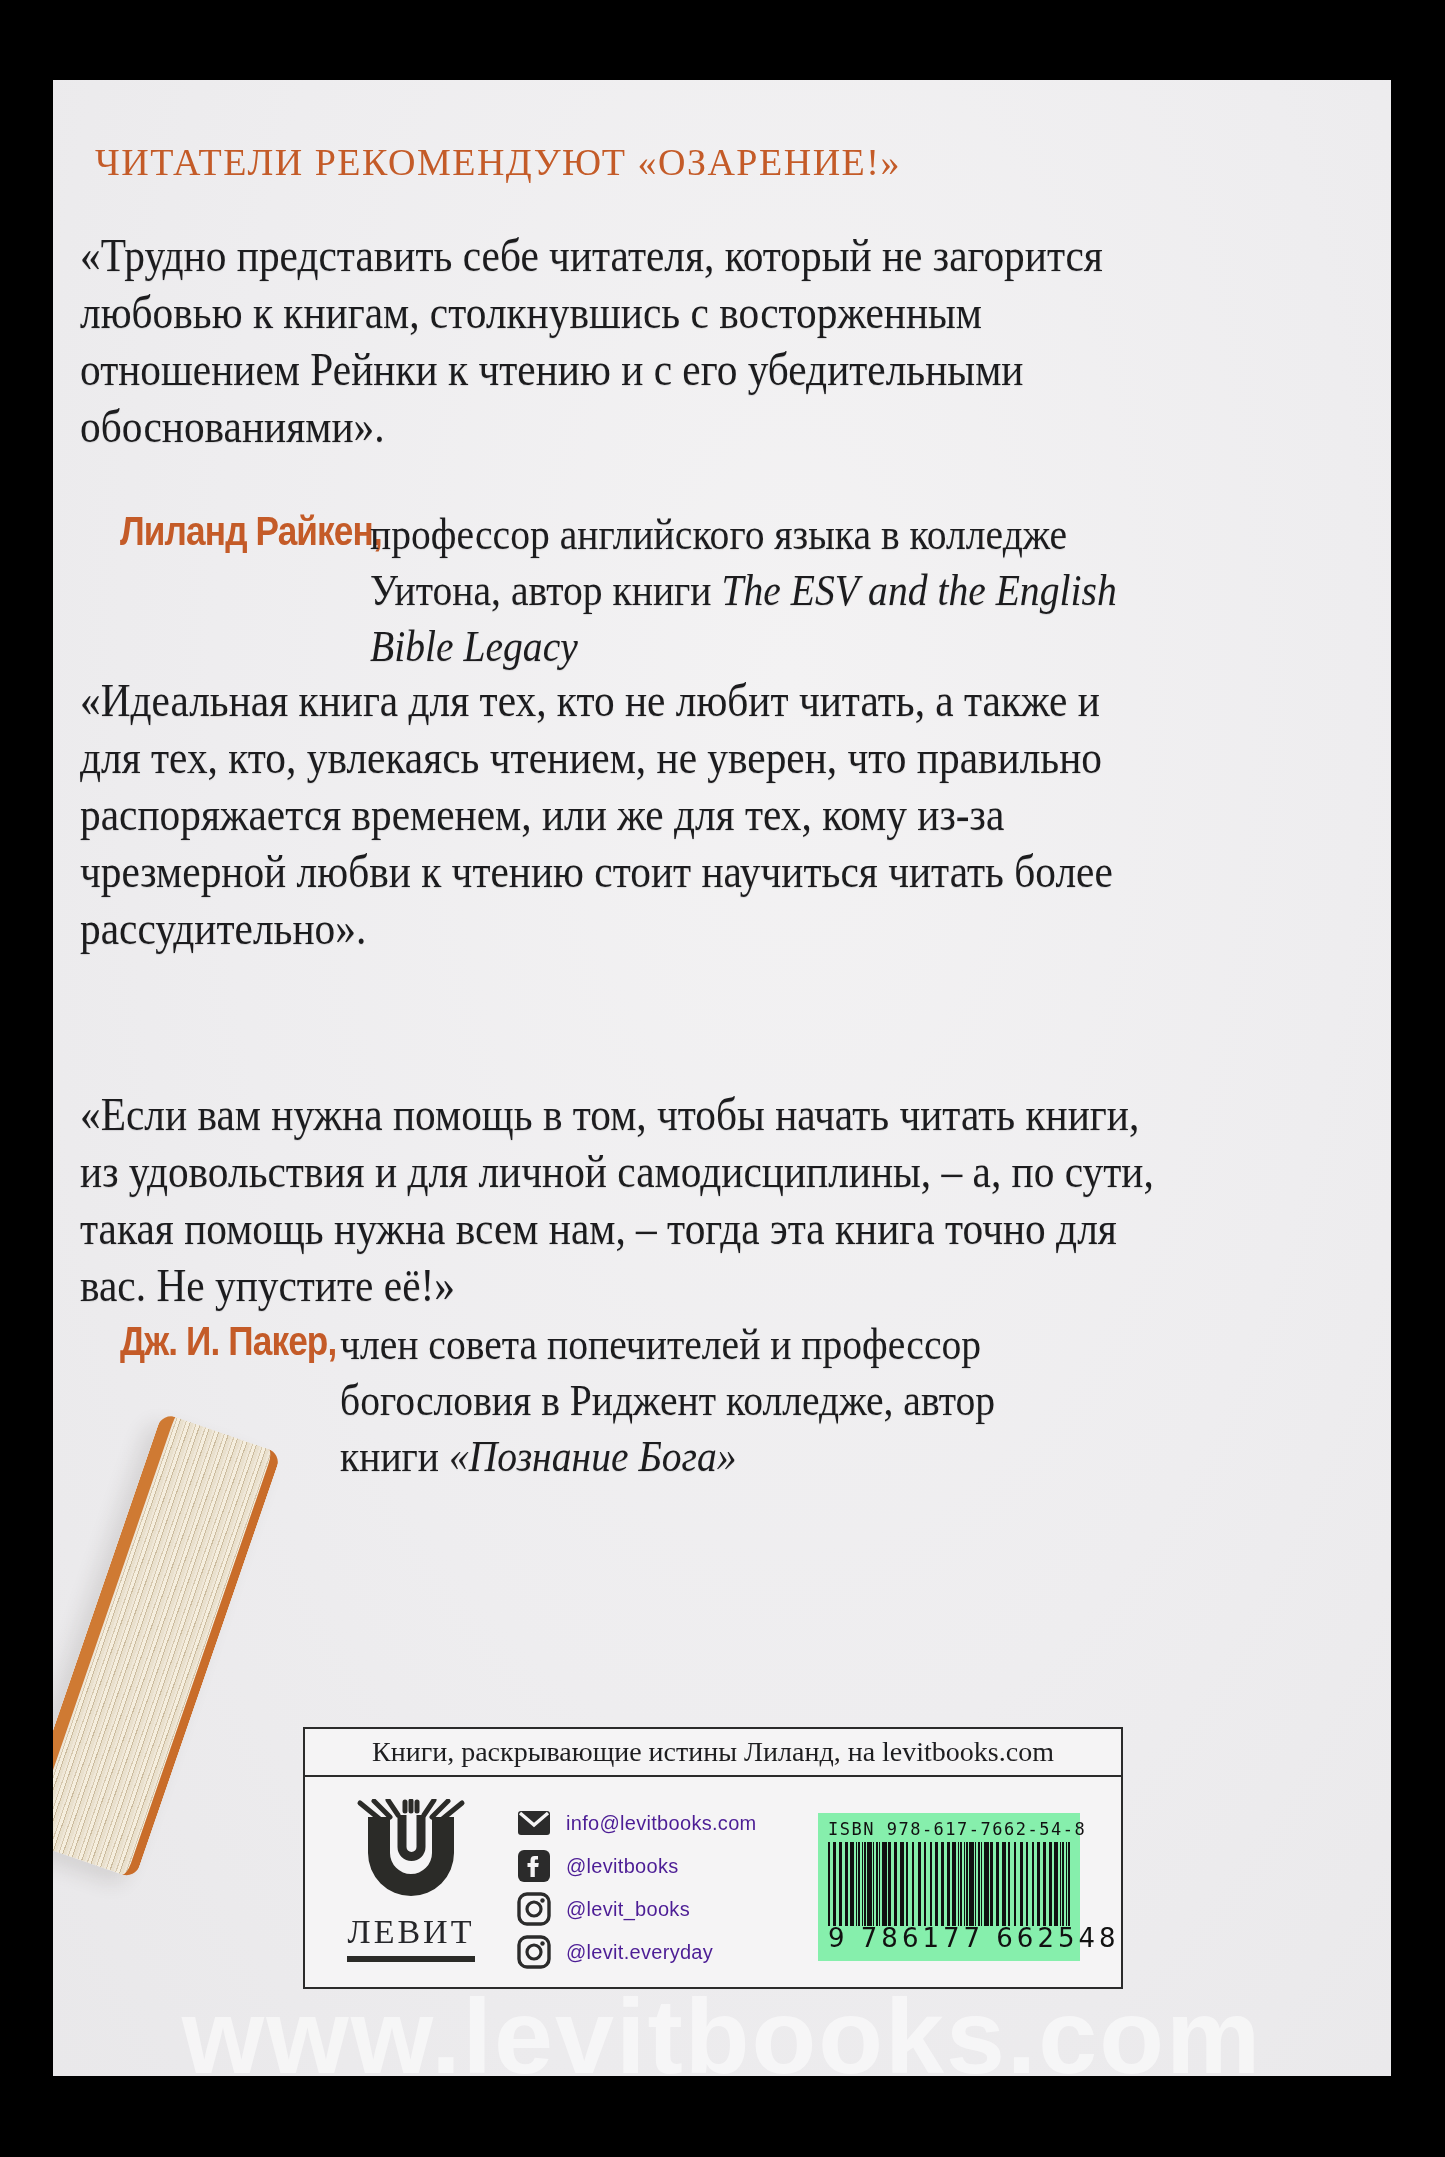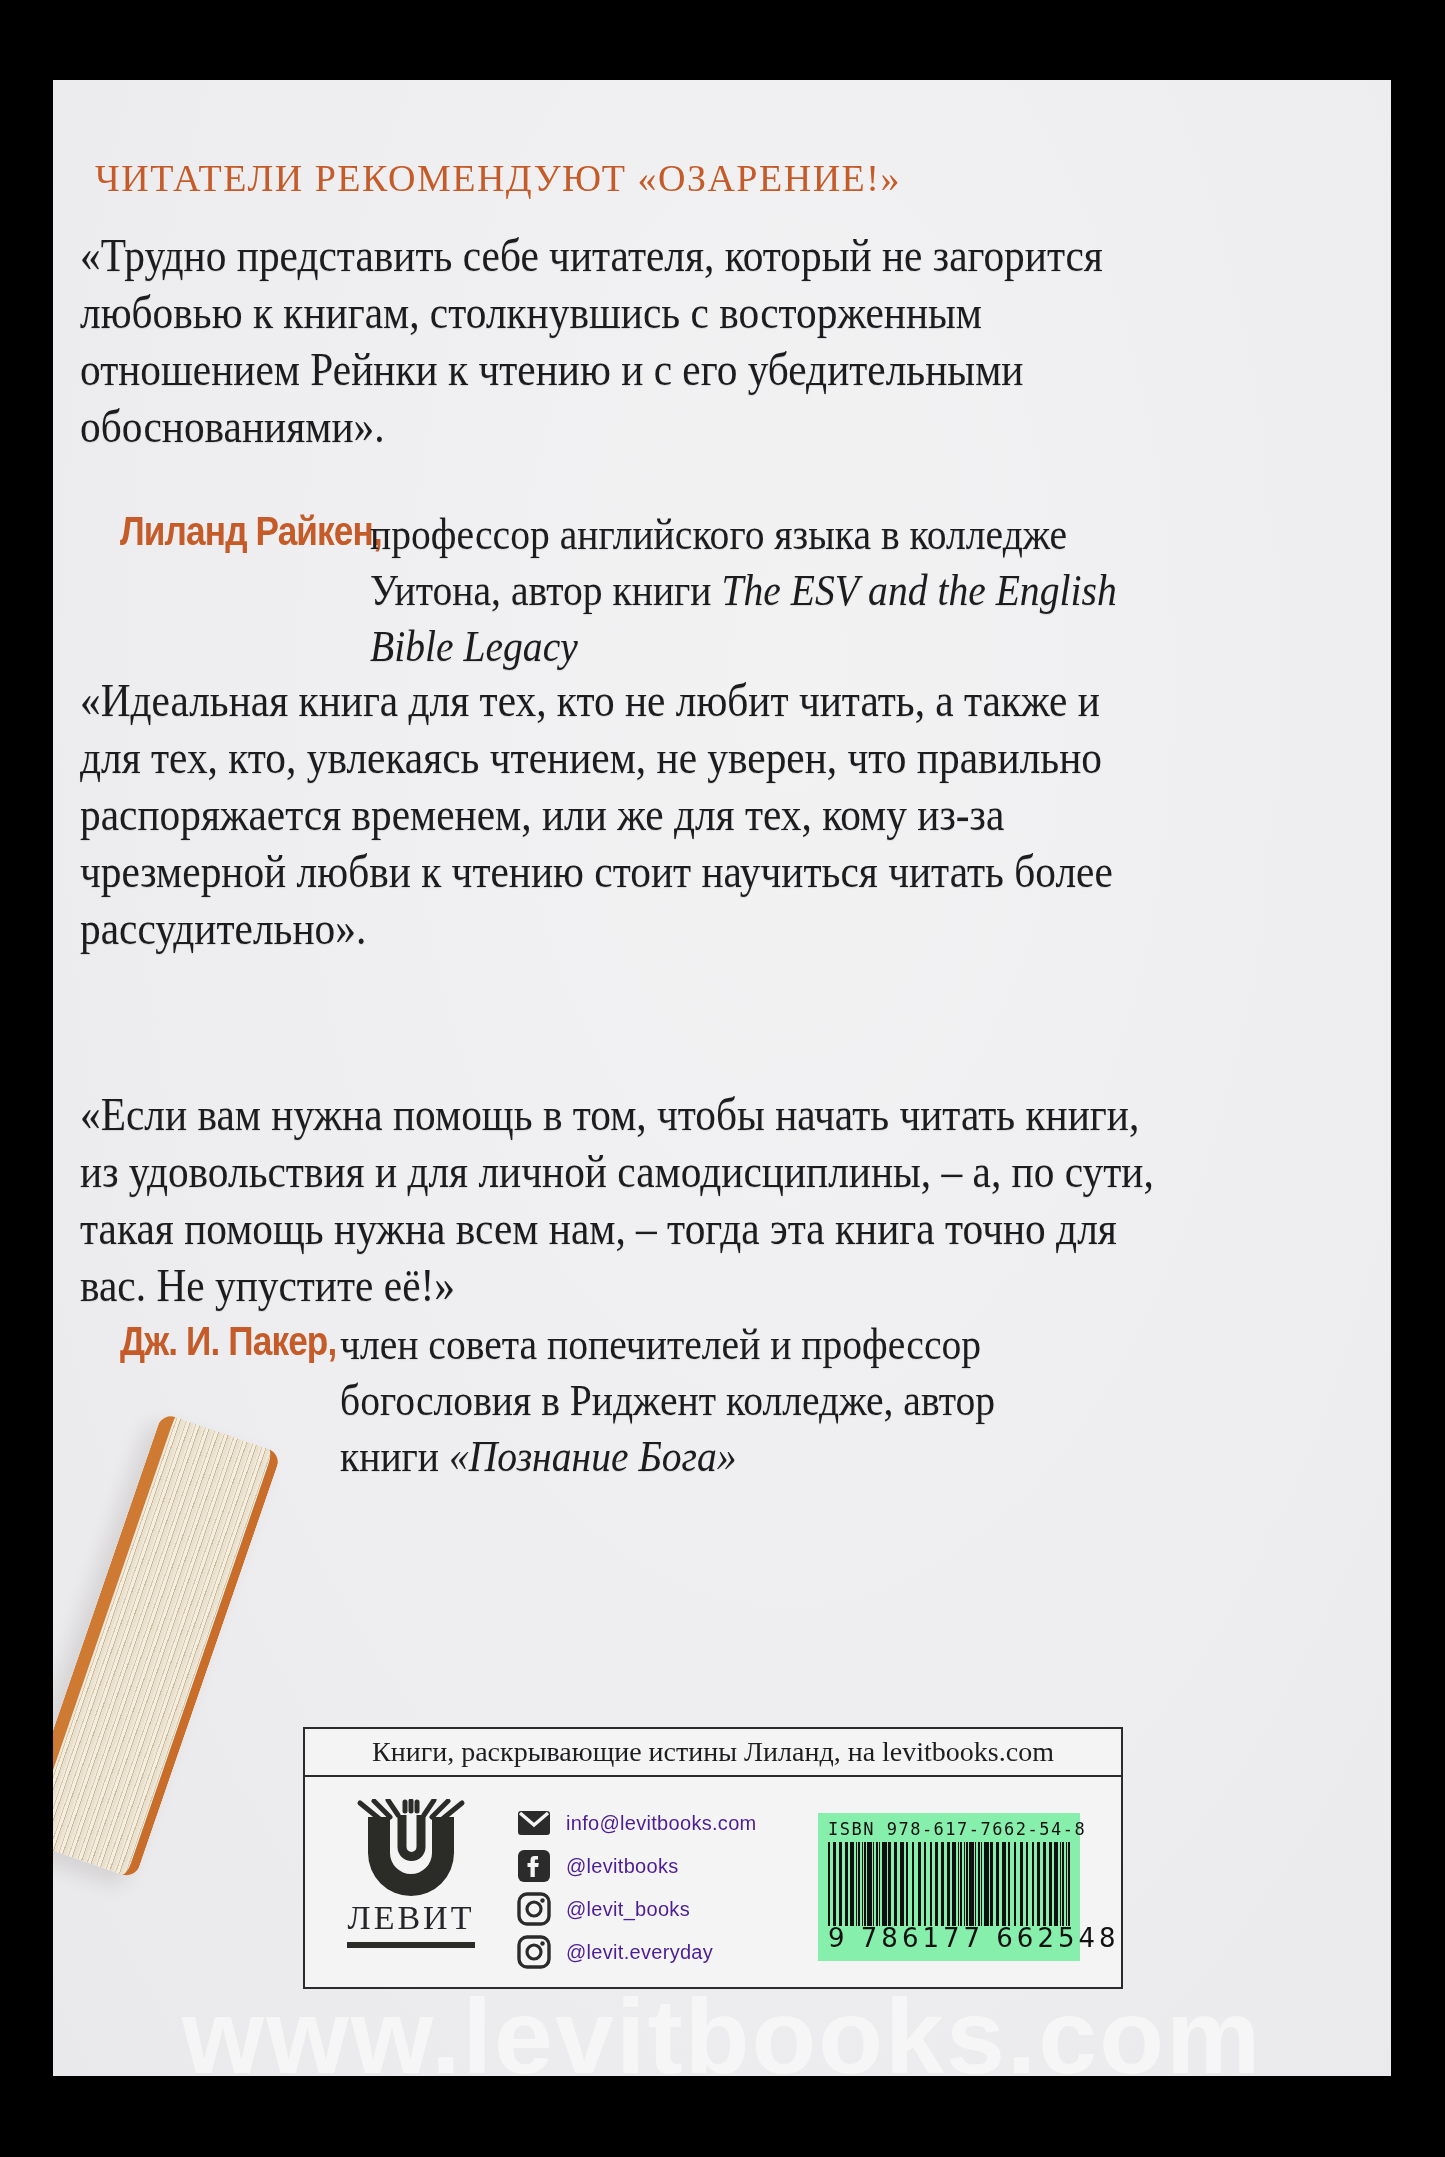--- a/index.html
+++ b/index.html
@@ -9,21 +9,21 @@
     background:#000;
     font-family:"Liberation Serif","DejaVu Serif",serif;
     overflow:hidden;
   }
   .page {
     position:absolute; left:53px; top:80px; width:1338px; height:1996px;
     background:radial-gradient(ellipse at 55% 30%, #f3f2f3 0%, #eeedef 55%, #e9e8ea 100%);
     overflow:hidden;
   }
   .heading {
-    position:absolute; left:42px; top:76px;
+    position:absolute; left:42px; top:60px;
     font-size:38px; letter-spacing:1.5px; color:var(--accent);
     white-space:nowrap;
   }
   .quote {
     position:absolute; left:27px; width:1290px;
     font-size:47px; line-height:57px; color:var(--ink);
     white-space:pre-line;
     transform:scaleX(0.88); transform-origin:0 0;
     text-shadow:0 1px 1px rgba(140,140,145,0.25);
   }
@@ -69,21 +69,21 @@
     border:2px solid #2b2b2b; background:#f5f4f5; box-sizing:border-box;
     z-index:2;
   }
   .tagline {
     height:46px; line-height:46px; border-bottom:2px solid #2b2b2b;
     text-align:center; font-size:28px; color:#1e1e20;
   }
   .logo-col { position:absolute; left:40px; top:70px; width:132px; text-align:center; }
   .logo-mark { display:block; margin:0 auto; }
   .publisher-name {
-    margin-top:0; font-size:34px; letter-spacing:3px; color:#26262a;
+    margin-top:14px; font-size:34px; letter-spacing:3px; color:#26262a;
   }
   .publisher-underline { margin-top:5px; height:6px; background:#2b2b28; width:128px; margin-left:2px; }
   .contacts { position:absolute; left:212px; top:74px; }
   .contact-row { display:flex; align-items:center; height:40px; margin-bottom:3px; }
   .contact-icon { width:34px; height:34px; margin-right:15px; flex:none; }
   .contact-label {
     font-family:"Liberation Sans","DejaVu Sans",sans-serif;
     font-size:20px; color:#4c1d95; letter-spacing:0.3px;
   }
   .isbn-block {

